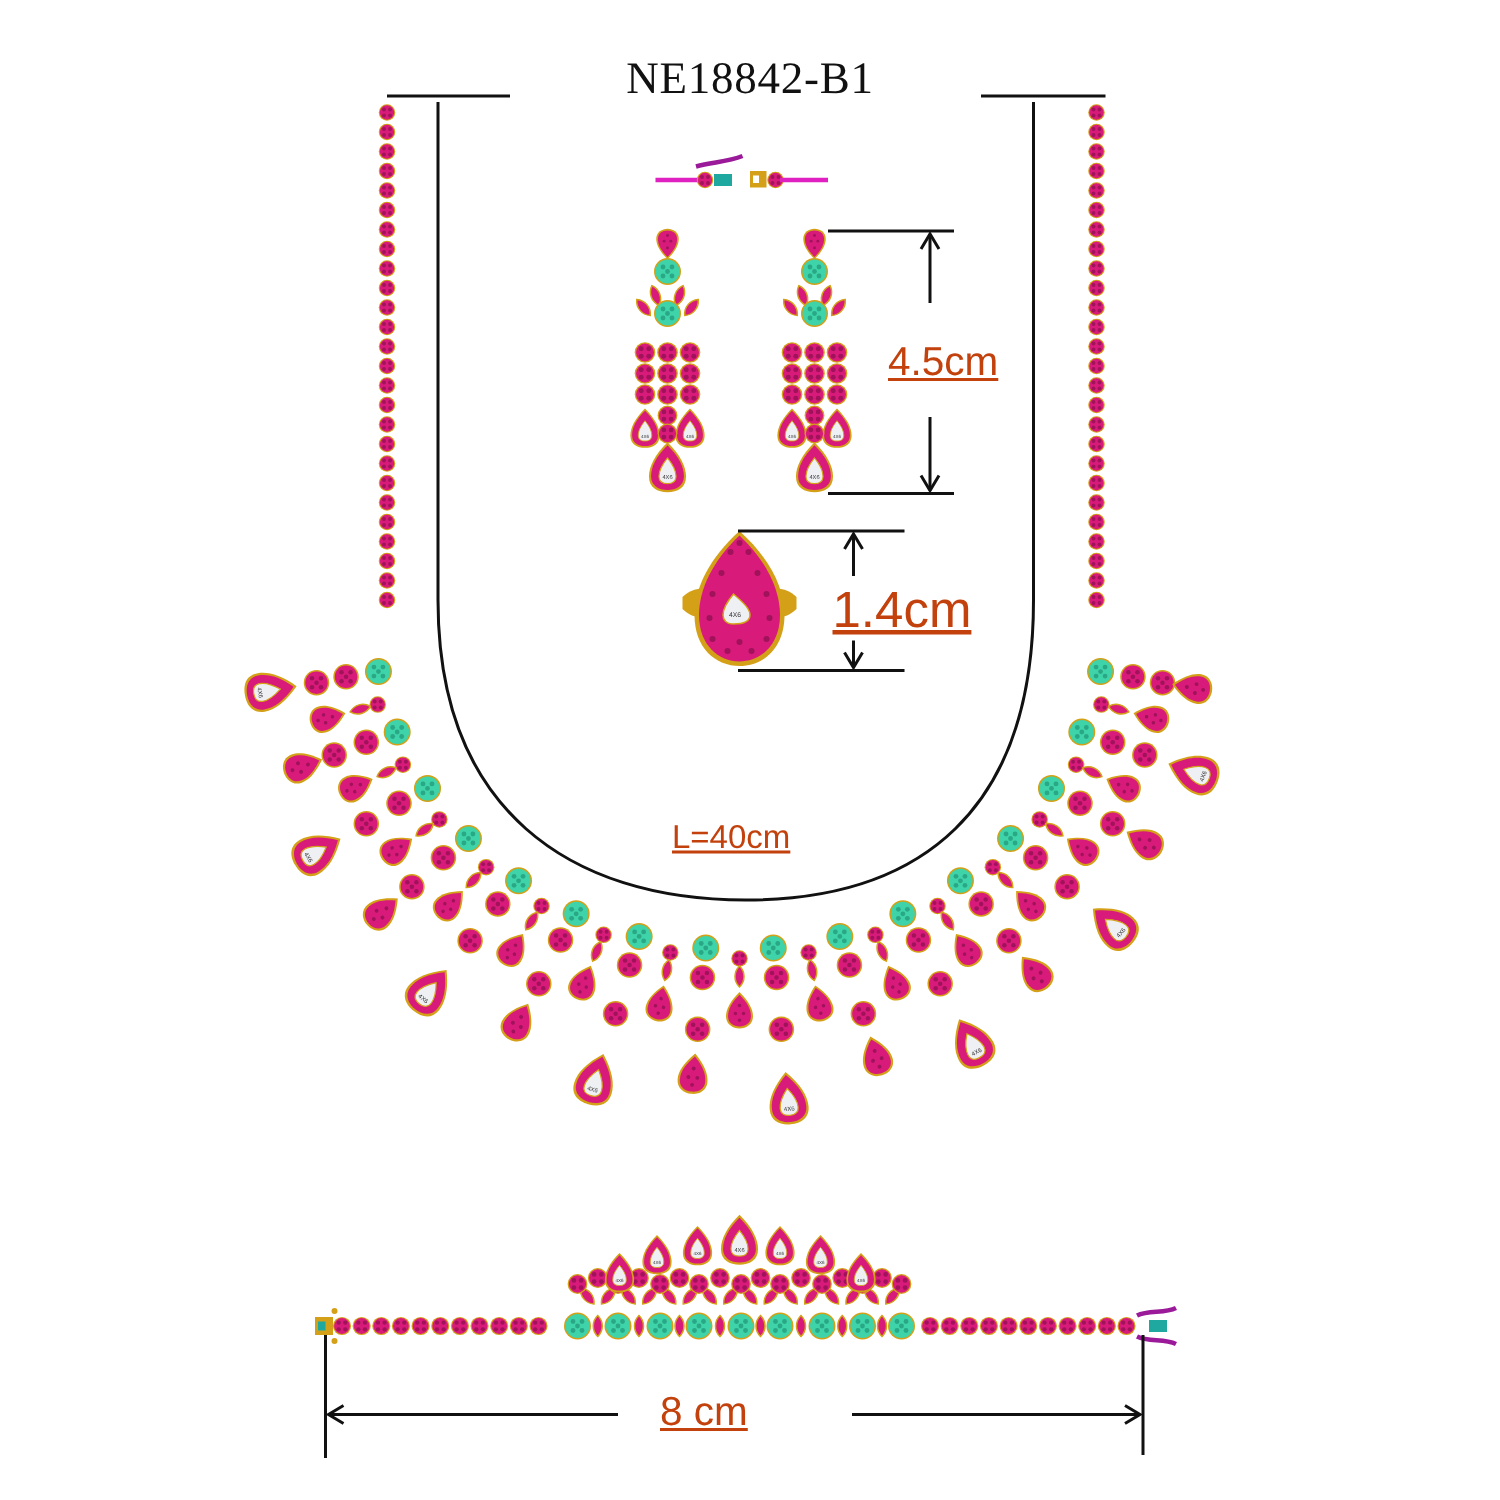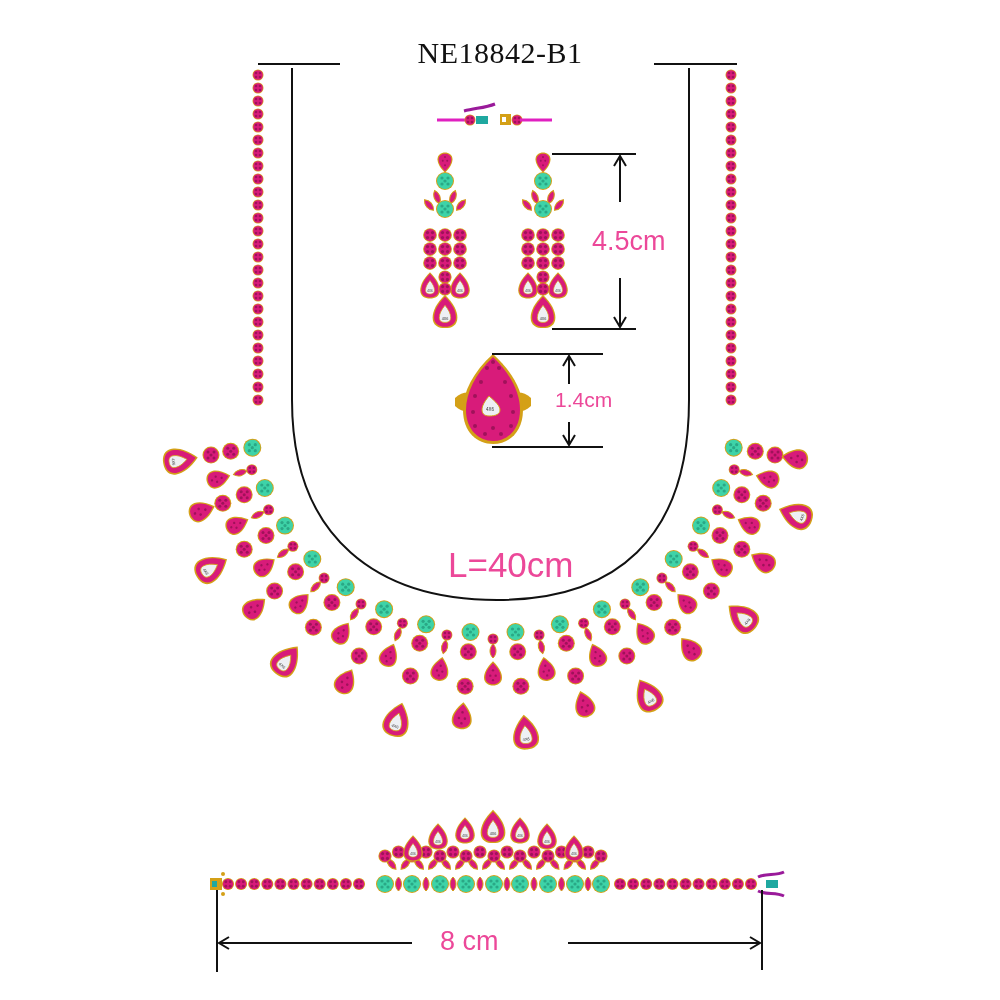--- a/index.html
+++ b/index.html
@@ -1,22 +1,22 @@
 <!DOCTYPE html>
 <html><head>
 <meta charset="utf-8">
 <style>
   html, body { margin:0; padding:0; background:#ffffff; }
   body { width:1000px; height:1000px; position:relative; overflow:hidden; font-family:"Liberation Sans", sans-serif; }
   .abs { position:absolute; }
   .title { left:0; width:1000px; top:36px; text-align:center; font-family:"Liberation Serif", serif; font-size:30px; color:#111; letter-spacing:0.5px; }
-  .label { font-family:"Liberation Sans", sans-serif; color:#ec4899; background:#fff; }
+  .label { font-family:"Liberation Sans", sans-serif; color:#c2410c; background:#fff;text-decoration:underline; }
   .lbl-earring { left:592px; top:226px; font-size:27px; }
-  .lbl-ring { left:555px; top:388px; font-size:21px; }
-  .lbl-necklace { left:448px; top:545px; font-size:35px; }
+  .lbl-ring { left:555px; top:388px; font-size:34px; }
+  .lbl-necklace { left:448px; top:545px; font-size:22px; }
   .lbl-bracelet { left:440px; top:926px; font-size:27px; }
   svg.canvas { position:absolute; left:0; top:0; }
 </style>
 </head>
 <body>
 
 <svg class="canvas" width="1000" height="1000" viewBox="0 0 1000 1000">
   <defs>
     <g id="ruby-cluster">
       <circle r="5.5" fill="#d4a017"></circle>

